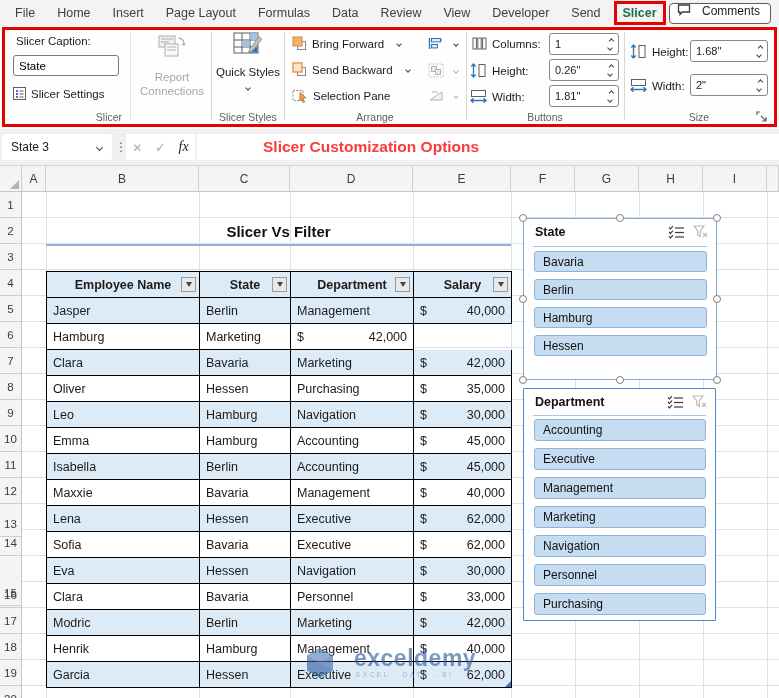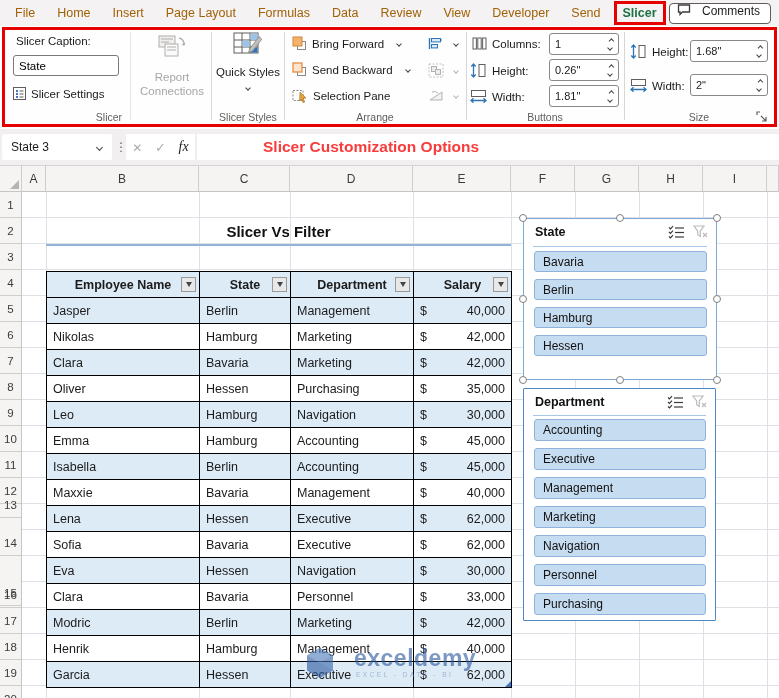--- a/index.html
+++ b/index.html
@@ -3,21 +3,21 @@
 <meta charset="utf-8">
 <style>
   * { margin:0; padding:0; box-sizing:border-box; }
   html,body { width:779px; height:698px; overflow:hidden; }
   body { font-family:"Liberation Sans", sans-serif; background:#fff; position:relative; color:#1b1b1b; }
   .app { position:absolute; inset:0; }
 
   
   .tabbar { position:absolute; left:0; top:0; width:779px; height:26px; background:#F4F2F3; display:flex; align-items:center; }
   .tabs { display:flex; align-items:center; height:26px; margin-left:4px; }
-  .tab { padding:0 11px; font-size:12.5px; line-height:26px; color:#a16207; cursor:default; white-space:nowrap; }
+  .tab { padding:0 11px; font-size:12.5px; line-height:26px; color:#404040; cursor:default; white-space:nowrap; }
   .tab.active { color:#1E7145; font-weight:700; border:3px solid #E60000; line-height:18px; height:24px; padding:0 6px; margin:0 2px; background:#F4F2F3; }
   .comments-btn { margin-left:auto; margin-right:8px; height:21px; border:1.5px solid #5f5d5b; border-radius:4px; background:#fff; display:flex; align-items:flex-start; gap:11px; padding:0 10px 0 7px; font-size:12px; }
 
   
   .ribbon { position:absolute; left:0; top:26px; width:779px; height:103px; background:#FEFEFE; }
   .red-frame { position:absolute; left:2px; top:1px; width:775px; height:100px; border:3px solid #E60000; pointer-events:none; z-index:9; }
   .grp-label { position:absolute; font-size:10.5px; color:#605E5C; text-align:center; bottom:6px; }
   .rdiv { position:absolute; top:6px; height:88px; width:1px; background:#D8D6D4; }
   .rdiv.lite { background:#E7E5E3; }
   .rlabel { font-size:11.5px; color:#1b1b1b; white-space:nowrap; }
@@ -389,21 +389,21 @@
         <div class="rh-cell" style="top: 52px;">3</div>
         <div class="rh-cell" style="top: 78px;">4</div>
         <div class="rh-cell" style="top: 104px;">5</div>
         <div class="rh-cell" style="top: 130px;">6</div>
         <div class="rh-cell" style="top: 156px;">7</div>
         <div class="rh-cell" style="top: 182px;">8</div>
         <div class="rh-cell" style="top: 208px;">9</div>
         <div class="rh-cell" style="top: 234px;">10</div>
         <div class="rh-cell" style="top: 260px;">11</div>
         <div class="rh-cell" style="top: 286px;">12</div>
-        <div class="rh-cell" style="top: 300px;">13</div>
+        <div class="rh-cell" style="top: 319px;">13</div>
         <div class="rh-cell" style="top: 338px;">14</div>
         <div class="rh-cell" style="top: 364px; margin-top: 24px;">15</div>
         <div class="rh-cell" style="top: 390px;">16</div>
         <div class="rh-cell" style="top: 416px;">17</div>
         <div class="rh-cell" style="top: 442px;">18</div>
         <div class="rh-cell" style="top: 468px; text-align: center;">19</div>
         <div class="rh-cell" style="top: 494px;">20</div>
       </div>
 
     <div class="sheet-title">Slicer Vs Filter</div>
@@ -432,21 +432,20 @@
           <div class="t-row band">
             <div>Jasper</div>
             <div>Berlin</div>
             <div>Management</div>
             <div class="sal">
               <span>$</span>
               <span>40,000</span>
             </div>
           </div>
           <div class="t-row">
-            <div>Nikolas</div>
             <div>Hamburg</div>
             <div>Marketing</div>
             <div class="sal">
               <span>$</span>
               <span>42,000</span>
             </div>
           </div>
           <div class="t-row band">
             <div>Clara</div>
             <div>Bavaria</div>

